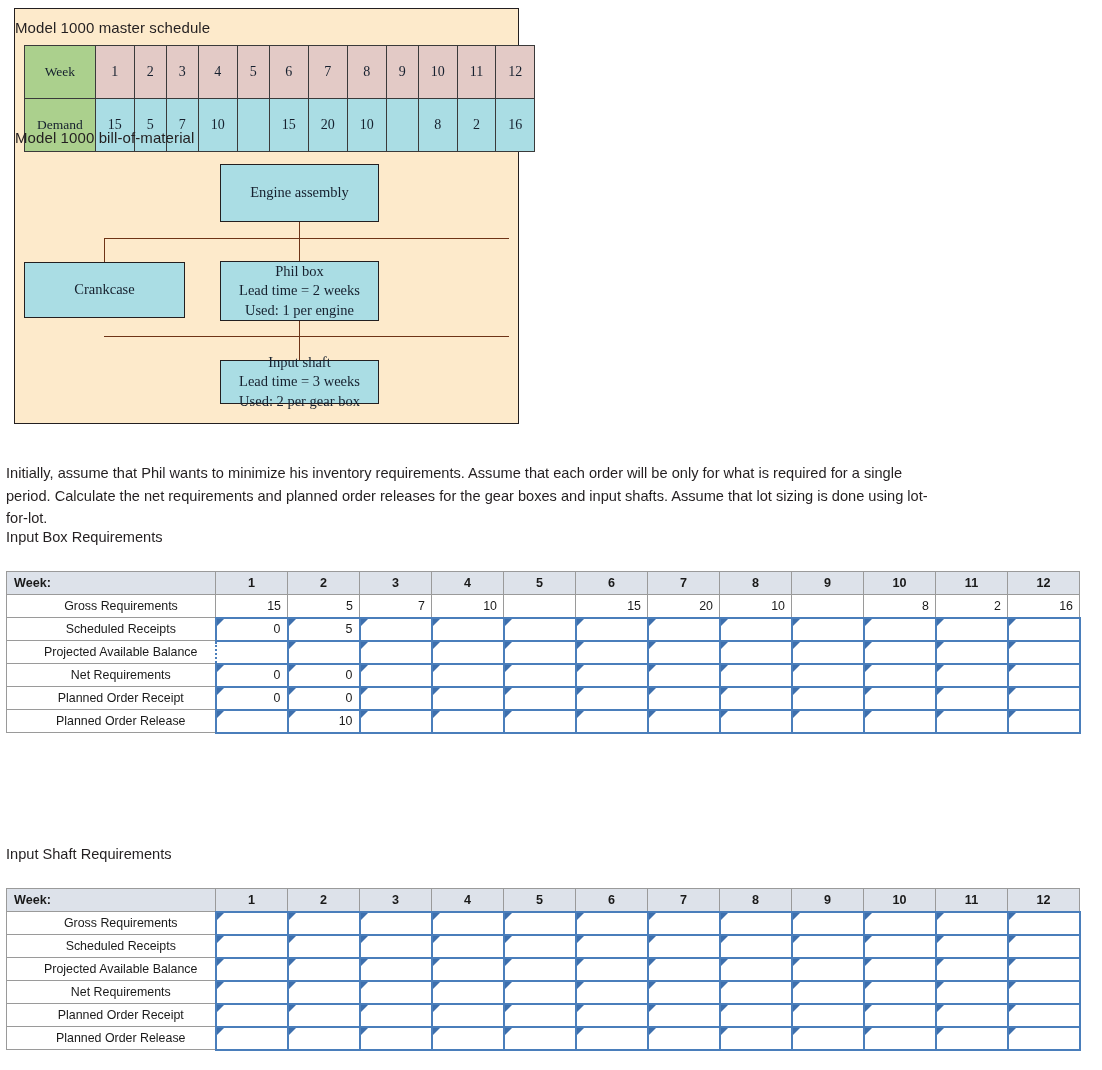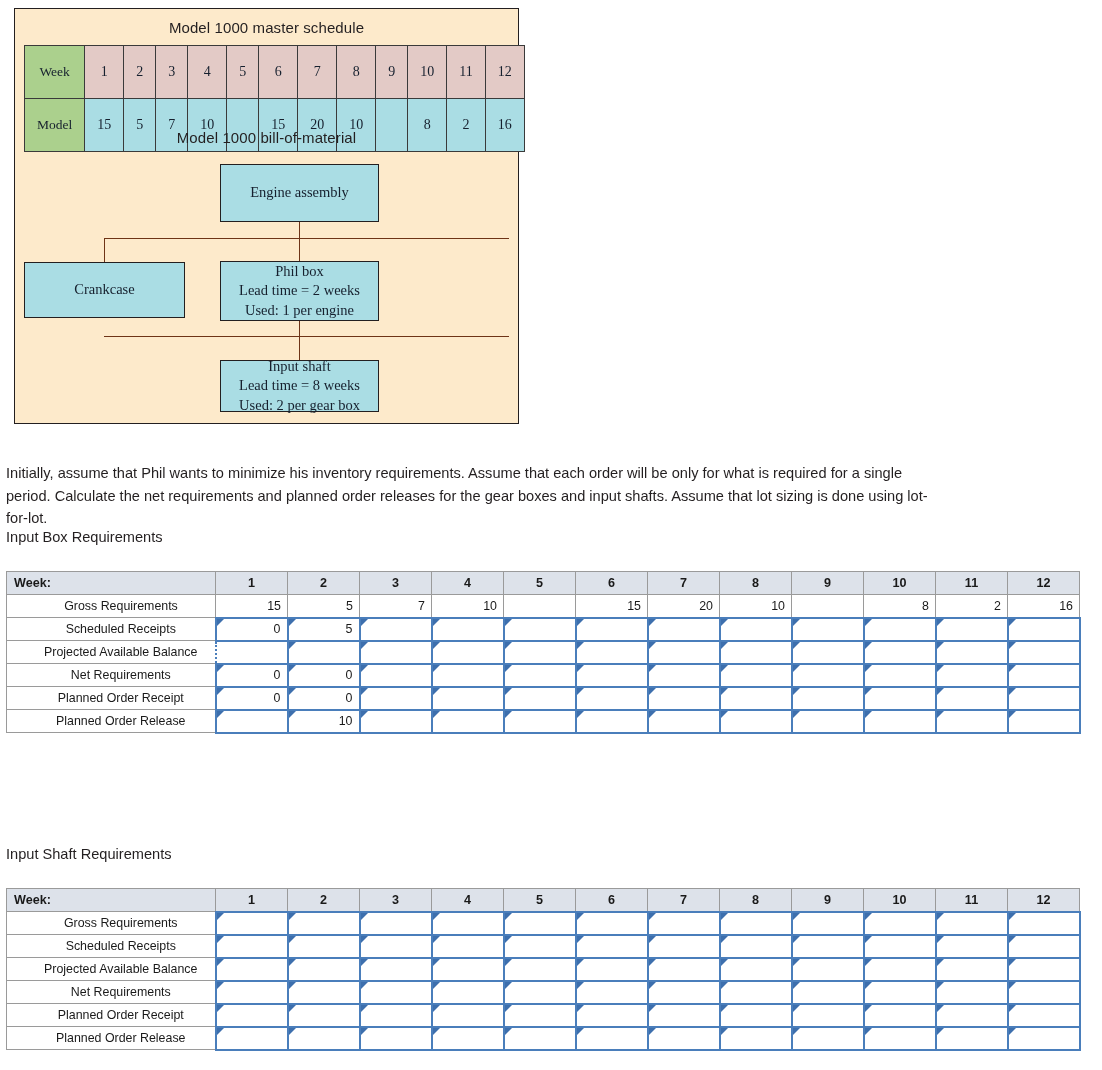--- a/index.html
+++ b/index.html
@@ -18,21 +18,21 @@
     position:absolute;
     left:14px; top:8px;
     width:505px; height:416px;
     background:#fdeacb;
     border:1px solid #231f20;
     box-sizing:border-box;
   }
   .fig-title{
     position:absolute;
     left:0; width:100%;
-    text-align:center;
+    text-align:left;
     font-family:"Liberation Sans", sans-serif;
     font-size:15px;
     color:#231f20;
     letter-spacing:.1px;
   }
   #ms-title{ top:10px; }
   #bom-title{ top:120px; }
 
   
   #ms-table{
@@ -77,21 +77,21 @@
     text-align:center;
     display:flex;
     flex-direction:column;
     align-items:center;
     justify-content:center;
     line-height:1.32;
   }
   #box-engine{ left:205px; top:155px; width:159px; height:58px; }
   #box-crank { left:9px;   top:253px; width:161px; height:56px; }
   #box-gear  { left:205px; top:252px; width:159px; height:60px; }
-  #box-shaft { left:205px; top:351px; width:159px; height:52px; }
+  #box-shaft { left:205px; top:351px; width:159px; height:44px; }
 
   
   .conn{ position:absolute; background:#6e3417; }
   .conn.v{ width:1px; }
   .conn.h{ height:1px; }
   
   #c-eng-down { left:284px; top:213px;  height:17px; }
   
   #c-spine-1  { left:89px;  top:229px;  width:405px; }
   
@@ -215,21 +215,21 @@
         <td class="wk">5</td>
         <td class="wk">6</td>
         <td class="wk">7</td>
         <td class="wk">8</td>
         <td class="wk">9</td>
         <td class="wk wide">10</td>
         <td class="wk wide">11</td>
         <td class="wk wide">12</td>
       </tr>
       <tr>
-        <td class="lbl">Model</td>
+        <td class="lbl">Demand</td>
         <td class="dm">15</td>
         <td class="dm">5</td>
         <td class="dm">7</td>
         <td class="dm">10</td>
         <td class="dm"></td>
         <td class="dm">15</td>
         <td class="dm">20</td>
         <td class="dm">10</td>
         <td class="dm"></td>
         <td class="dm wide">8</td>
@@ -258,21 +258,21 @@
   </div>
 
   <div class="bom-box" id="box-gear">
     <span>Phil box</span>
     <span>Lead time = 2 weeks</span>
     <span>Used: 1 per engine</span>
   </div>
 
   <div class="bom-box" id="box-shaft">
     <span>Input shaft</span>
-    <span>Lead time = 8 weeks</span>
+    <span>Lead time = 3 weeks</span>
     <span>Used: 2 per gear box</span>
   </div>
 </div>
 
 <div id="prompt">Initially, assume that Phil wants to minimize his inventory requirements. Assume that each order will be only for what is required for a single period. Calculate the net requirements and planned order releases for the gear boxes and input shafts. Assume that lot sizing is done using lot-for-lot.</div>
 
 <div class="section-head" id="gear-head">Input Box Requirements</div>
 
 <table class="mrp" id="gear-table">
   <colgroup>

